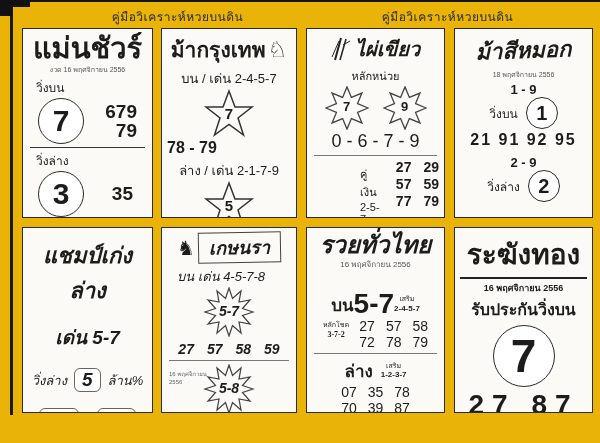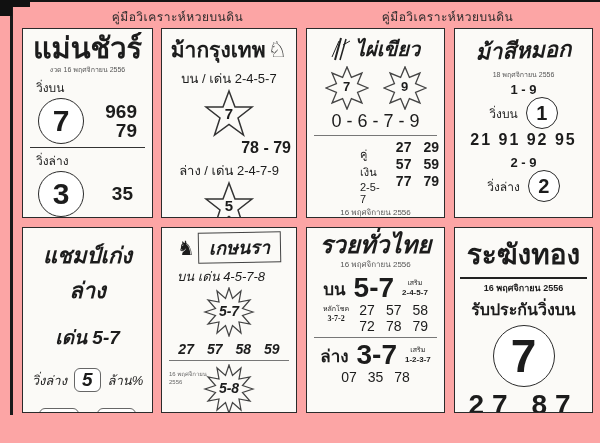--- a/index.html
+++ b/index.html
@@ -1,19 +1,19 @@
 <!DOCTYPE html>
 <html><head>
 <meta charset="utf-8">
 <style>
   * { margin:0; padding:0; box-sizing:border-box; }
   html,body { background:#d8d6d1; }
   .page {
     position:relative; width:600px; height:443px; overflow:hidden;
-    background:#fca5a5; font-family:"Liberation Sans", sans-serif; color:#1c1c1c;
+    background:#eab308; font-family:"Liberation Sans", sans-serif; color:#1c1c1c;
   }
   
   .topline  { position:absolute; left:0; top:0; width:600px; height:2px; background:#141414; }
   .leftline { position:absolute; left:10px; top:0; width:3px; height:415px; background:#1a1a1a; }
   .corner   { position:absolute; left:0; top:0; width:30px; height:7px; background:#111; }
   .corner2  { position:absolute; left:0; top:0; width:12px; height:16px; background:#111; }
   
   .hdr { position:absolute; top:7px; font-size:12px; letter-spacing:0.5px; color:#2a2a2a; text-align:center; }
   .hdrL { left:55px;  width:245px; }
   .hdrR { left:325px; width:245px; }
@@ -40,21 +40,21 @@
   .divider-thin { border-top:1px solid #777; margin:3px 2px; }
   .numcol { font-size:19px; font-weight:bold; line-height:1.05; text-align:right; }
   .starwrap { position:relative; width:52px; height:50px; margin:0 auto; }
   .starwrap svg { width:100%; height:100%; }
   .starnum { position:absolute; left:0; top:16px; width:100%; text-align:center; font-weight:bold; font-size:15px; }
   .burstwrap { position:relative; width:44px; height:44px; display:inline-block; }
   .burstwrap svg { width:100%; height:100%; }
   .burstnum { position:absolute; left:0; top:13px; width:100%; text-align:center; font-weight:bold; font-size:13px; }
   .burst-lg { width:58px; height:50px; }
   .burst-lg .burstnum { top:16px; font-size:14px; font-style:italic; }
-  .pairline { font-size:16px; font-weight:bold; text-align:right; }
+  .pairline { font-size:16px; font-weight:bold; text-align:left; }
   .script { font-style:italic; font-weight:bold; }
   .oct { border:1.5px solid #666; border-radius:6px; padding:0 7px; display:inline-block; background:#fff; }
   .grid2 { display:grid; grid-template-columns:1fr 1fr; column-gap:12px; row-gap:1px; font-size:14px; font-weight:bold; }
   .g3row { display:flex; gap:10px; justify-content:center; font-size:14px; font-weight:bold; }
   .footer { position:absolute; left:0; top:415px; width:600px; height:28px; background:#0a0a0a;
             display:flex; align-items:center; justify-content:flex-end; padding-right:8px; }
   .footer span { color:#fff; font-weight:bold; font-size:18px; font-family:"DejaVu Sans Mono", monospace; letter-spacing:-1px; }
   .icon-horse { font-size:22px; line-height:1; }
   .icon-knight { font-size:20px; line-height:1; }
 </style>
@@ -70,21 +70,21 @@
   <div class="hdr hdrL">คู่มือวิเคราะห์หวยบนดิน</div>
   <div class="hdr hdrR">คู่มือวิเคราะห์หวยบนดิน</div>
 
   <div class="panel p1">
     <div class="bigtitle" style="font-size:29px;">แม่นชัวร์</div>
     <div class="smalldate">งวด 16 พฤศจิกายน 2556</div>
     <div class="lbl" style="margin:3px 0 1px 8px;">วิ่งบน</div>
     <div class="row" style="justify-content:space-between; padding:0 10px;">
       <div class="circle c-lg">7</div>
       <div class="numcol">
-        <div>969</div>
+        <div>679</div>
         <div>79</div>
       </div>
     </div>
     <div class="divider"></div>
     <div class="lbl" style="margin:0 0 1px 8px;">วิ่งล่าง</div>
     <div class="row" style="justify-content:space-between; padding:0 14px 0 10px;">
       <div class="circle c-lg">3</div>
       <div class="numcol">35</div>
     </div>
   </div>
@@ -95,40 +95,41 @@
       <span class="icon-horse">♘</span>
     </div>
     <div class="lbl center" style="margin-top:2px; font-size:13px;">บน / เด่น 2-4-5-7</div>
     <div class="starwrap">
       <svg viewBox="0 0 100 100">
           <polygon points="50,4 62,36 96,36 68,58 79,92 50,71 21,92 32,58 4,36 38,36" fill="none" stroke="#333" stroke-width="3"></polygon>
         </svg>
       <span class="starnum">7</span>
     </div>
     <div class="pairline">78 - 79</div>
-    <div class="lbl center" style="margin-top:3px; font-size:13px;">ล่าง / เด่น 2-4-7-9</div>
+    <div class="lbl center" style="margin-top:3px; font-size:13px;">ล่าง / เด่น 2-1-7-9</div>
     <div class="starwrap">
       <svg viewBox="0 0 100 100">
           <polygon points="50,4 62,36 96,36 68,58 79,92 50,71 21,92 32,58 4,36 38,36" fill="none" stroke="#333" stroke-width="3"></polygon>
         </svg>
       <span class="starnum">5</span>
     </div>
 
   </div>
 
   <div class="panel p3">
     <div class="row" style="justify-content:center; gap:4px;">
       <svg width="20" height="24" viewBox="0 0 20 24">
         <line x1="4" y1="23" x2="10" y2="1" stroke="#222" stroke-width="2"></line>
         <line x1="9" y1="23" x2="15" y2="2" stroke="#222" stroke-width="1.5"></line>
         <line x1="1" y1="20" x2="8" y2="4" stroke="#222" stroke-width="1"></line>
         <line x1="12" y1="8" x2="19" y2="4" stroke="#222" stroke-width="1"></line>
       </svg>
       <div class="script" style="font-size:20px;">ไผ่เขียว</div>
     </div>
+    <div class="center" style="font-size:11px; margin-top:2px;">หลักหน่วย</div>
     <div class="row" style="justify-content:center; gap:14px; margin-top:1px;">
       <div class="burstwrap">
         <svg viewBox="0 0 100 100">
             <polygon points="98,50 74,40 84,16 60,26 50,2 40,26 16,16 26,40 2,50 26,60 16,84 40,74 50,98 60,74 84,84 74,60" fill="none" stroke="#444" stroke-width="3"></polygon>
           </svg>
         <span class="burstnum">7</span>
       </div>
       <div class="burstwrap">
         <svg viewBox="0 0 100 100">
             <polygon points="98,50 74,40 84,16 60,26 50,2 40,26 16,16 26,40 2,50 26,60 16,84 40,74 50,98 60,74 84,84 74,60" fill="none" stroke="#444" stroke-width="3"></polygon>
@@ -219,21 +220,21 @@
           </svg>
         <span class="burstnum">5-8</span>
       </div>
     </div>
 
   </div>
 
   <div class="panel p7">
     <div class="bigtitle" style="font-size:24px; font-style:italic;">รวยทั่วไทย</div>
     <div class="smalldate" style="font-size:8px;">16 พฤศจิกายน 2556</div>
-    <div class="row" style="justify-content:center; gap:8px; margin-top:3px;">
+    <div class="row" style="justify-content:center; margin-top:19px;">
       <span style="font-size:17px; font-weight:bold;">บน</span>
       <span style="font-size:28px; font-weight:bold; line-height:1;">5-7</span>
       <span style="font-size:7px; text-align:center; line-height:1.3;">
         <span style="display:block;">เสริม</span>
         <b style="font-size:8px;">2-4-5-7</b>
       </span>
     </div>
     <div class="row" style="justify-content:center; gap:10px; align-items:flex-start;">
       <span style="font-size:7px; text-align:center; line-height:1.3; margin-top:3px;font-family:Liberation Serif, serif;">
         <span style="display:block;">หลักโชค</span>
@@ -248,30 +249,34 @@
         <div class="g3row" style="gap:11px; font-weight:normal;">
           <span>72</span>
           <span>78</span>
           <span>79</span>
         </div>
       </div>
     </div>
     <div class="divider-thin"></div>
     <div class="row" style="justify-content:center; gap:8px;">
       <span style="font-size:17px; font-weight:bold;">ล่าง</span>
-      <span style="font-size:28px; font-weight:bold; line-height:1;">3-7</span>
       <span style="font-size:7px; text-align:center; line-height:1.3;">
         <span style="display:block;">เสริม</span>
         <b style="font-size:8px;">1-2-3-7</b>
       </span>
     </div>
     <div class="g3row" style="gap:11px; font-weight:normal;">
       <span>07</span>
       <span>35</span>
       <span>78</span>
+    </div>
+    <div class="g3row" style="gap:11px; font-weight:normal;">
+      <span>70</span>
+      <span>39</span>
+      <span>87</span>
     </div>
   </div>
 
   <div class="panel p8">
     <div class="center" style="font-size:28px; font-weight:900; font-family:'DejaVu Serif', serif; border-bottom:2px solid #222; padding-bottom:1px;">ระฆังทอง</div>
     <div class="center" style="font-size:9px; font-weight:bold; margin-top:2px;">16 พฤศจิกายน 2556</div>
     <div class="center" style="font-size:16px; font-weight:bold; margin-top:2px;">รับประกันวิ่งบน</div>
     <div class="row" style="justify-content:center; margin-top:3px;">
       <div class="circle c-xl">7</div>
     </div>

